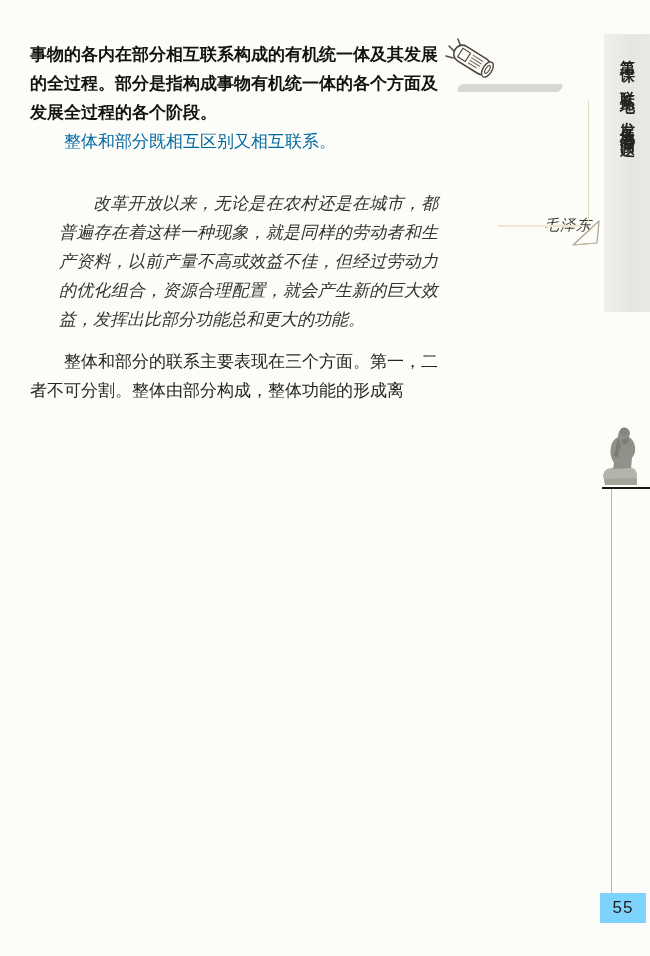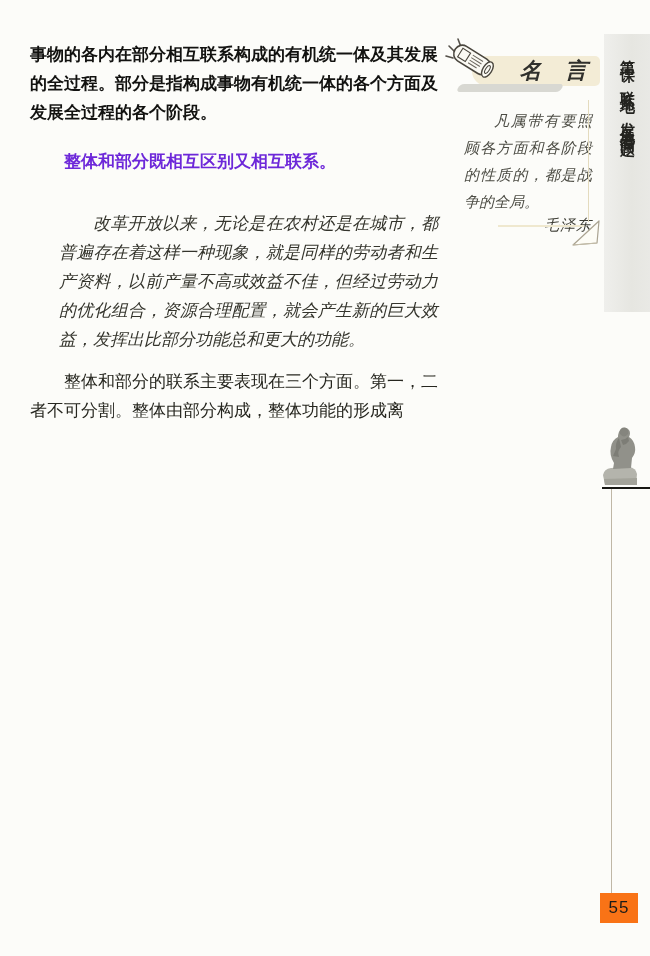--- a/index.html
+++ b/index.html
@@ -17,23 +17,22 @@
     text-align:justify;
   }
   .p-bold {
     font-family:"Liberation Sans", sans-serif;
     font-weight:bold; color:#121210;
   }
   .p-kai { font-style:italic; color:#34342c; }
   .indent { text-indent:2em; }
   .p2 { margin-top:23px; }
   .p-heading {
-    margin-top:20px;
     font-family:"Liberation Sans", sans-serif;
-    font-weight:bold; color:#6d28d9; text-indent:2em;
+    font-weight:normal; color:#0369a1; text-indent:2em;
   }
   .p4 { margin-top:33px;margin-left:29px; }
   .p5 { margin-top:13px; }
 
   
   .quote-box { position:absolute; left:448px; top:36px; width:154px; height:214px; }
   .qb-header-bar {
     position:absolute; left:24px; top:20px; width:128px; height:30px;
     background:#f3ecd6; border-radius:15px 5px 5px 15px;
   }
@@ -72,65 +71,61 @@
     writing-mode:vertical-rl;
     font-family:"Liberation Sans", sans-serif; font-weight:600;
     font-size:15px; letter-spacing:4px; color:#23231f;
   }
 
   
   .statue { position:absolute; left:599px; top:423px; width:42px; height:64px; }
   .statue-rule { position:absolute; left:602px; top:487px; width:48px; height:2px; background:#171713; }
   .vert-rule { position:absolute; left:611px; top:489px; width:1px; height:404px; background:#bfb7a6; }
   .page-num-box {
-    position:absolute; left:600px; top:893px; width:38px; height:30px;
-    background:#f97316; text-align:center;
+    position:absolute; left:600px; top:893px; width:46px; height:30px;
+    background:#7dd3fc; text-align:center;
   }
   .page-num-box span {
     font-family:"Liberation Sans", sans-serif;
     font-size:17px; line-height:30px; color:#1c1c18; letter-spacing:1px;
   }
 </style>
 </head>
 <body>
 
 <div class="page">
 
   <div class="main-col">
     <p class="p-bold">事物的各内在部分相互联系构成的有机统一体及其发展的全过程。部分是指构成事物有机统一体的各个方面及发展全过程的各个阶段。</p>
     <p class="p-heading">整体和部分既相互区别又相互联系。</p>
     <p class="p-kai indent p4">改革开放以来，无论是在农村还是在城市，都普遍存在着这样一种现象，就是同样的劳动者和生产资料，以前产量不高或效益不佳，但经过劳动力的优化组合，资源合理配置，就会产生新的巨大效益，发挥出比部分功能总和更大的功能。</p>
     <p class="indent p5">整体和部分的联系主要表现在三个方面。第一，二者不可分割。整体由部分构成，整体功能的形成离</p>
   </div>
 
   <div class="quote-box">
-    <div class="qb-header-bar">
-      <div class="qb-title">名 言</div>
-    </div>
     <div class="qb-shadow"></div>
     <svg class="qb-icon" viewBox="0 0 60 56">
       <g stroke="#55514a" fill="none" stroke-width="1.6" stroke-linecap="round">
         <path d="M7 12 l6 6"></path>
         <path d="M16 5 l3 8"></path>
         <path d="M4 22 l7 2"></path>
       </g>
       <g transform="rotate(32 30 30)">
         <rect x="8" y="18" width="40" height="17" rx="8" fill="#fbfaf4" stroke="#4a463e" stroke-width="1.6"></rect>
         <ellipse cx="46" cy="26.5" rx="4.5" ry="8.5" fill="#fbfaf4" stroke="#4a463e" stroke-width="1.4"></ellipse>
         <ellipse cx="46" cy="26.5" rx="1.8" ry="4.5" fill="none" stroke="#4a463e" stroke-width="1.1"></ellipse>
         <rect x="14" y="21.5" width="9" height="10" fill="none" stroke="#4a463e" stroke-width="1.1"></rect>
         <g stroke="#6b675e" stroke-width="1">
           <path d="M26 22 h12"></path>
             <path d="M26 25 h12"></path>
             <path d="M26 28 h12"></path>
             <path d="M26 31 h10"></path>
         </g>
       </g>
     </svg>
-    <div class="qb-quote">凡属带有要照顾各方面和各阶段的性质的，都是战争的全局。</div>
     <div class="qb-attr">——毛泽东</div>
     <div class="qb-right-border"></div>
     <div class="qb-bottom-border"></div>
     <svg class="qb-fold" viewBox="0 0 28 26">
       <path d="M1 25 L27 1 L25 23 Z" fill="#fdfcf6" stroke="#aaa391" stroke-width="1.2" stroke-linejoin="round"></path>
       <path d="M1 25 L25 23" fill="none" stroke="#c4bda9" stroke-width="1"></path>
     </svg>
   </div>
 
   <div class="side-band">

